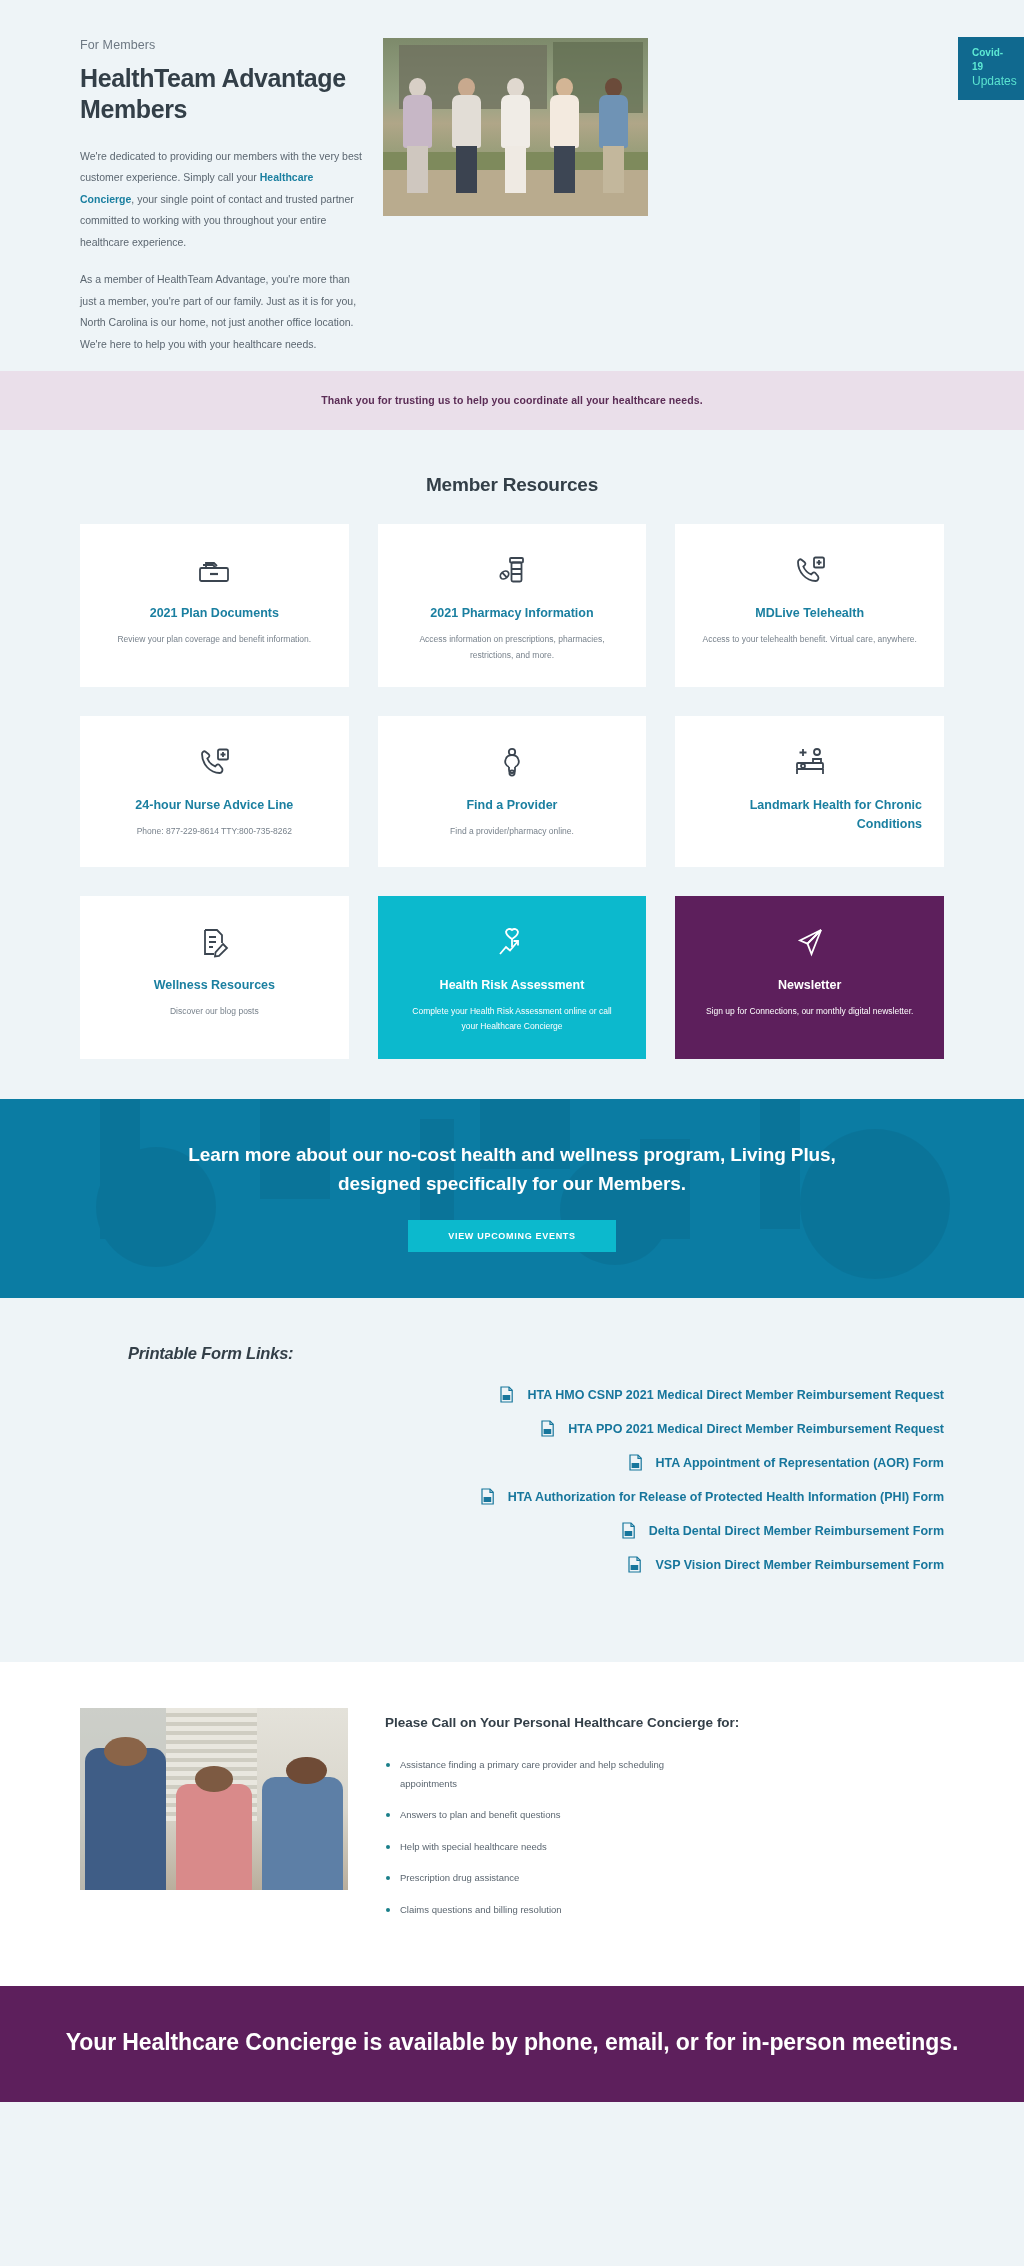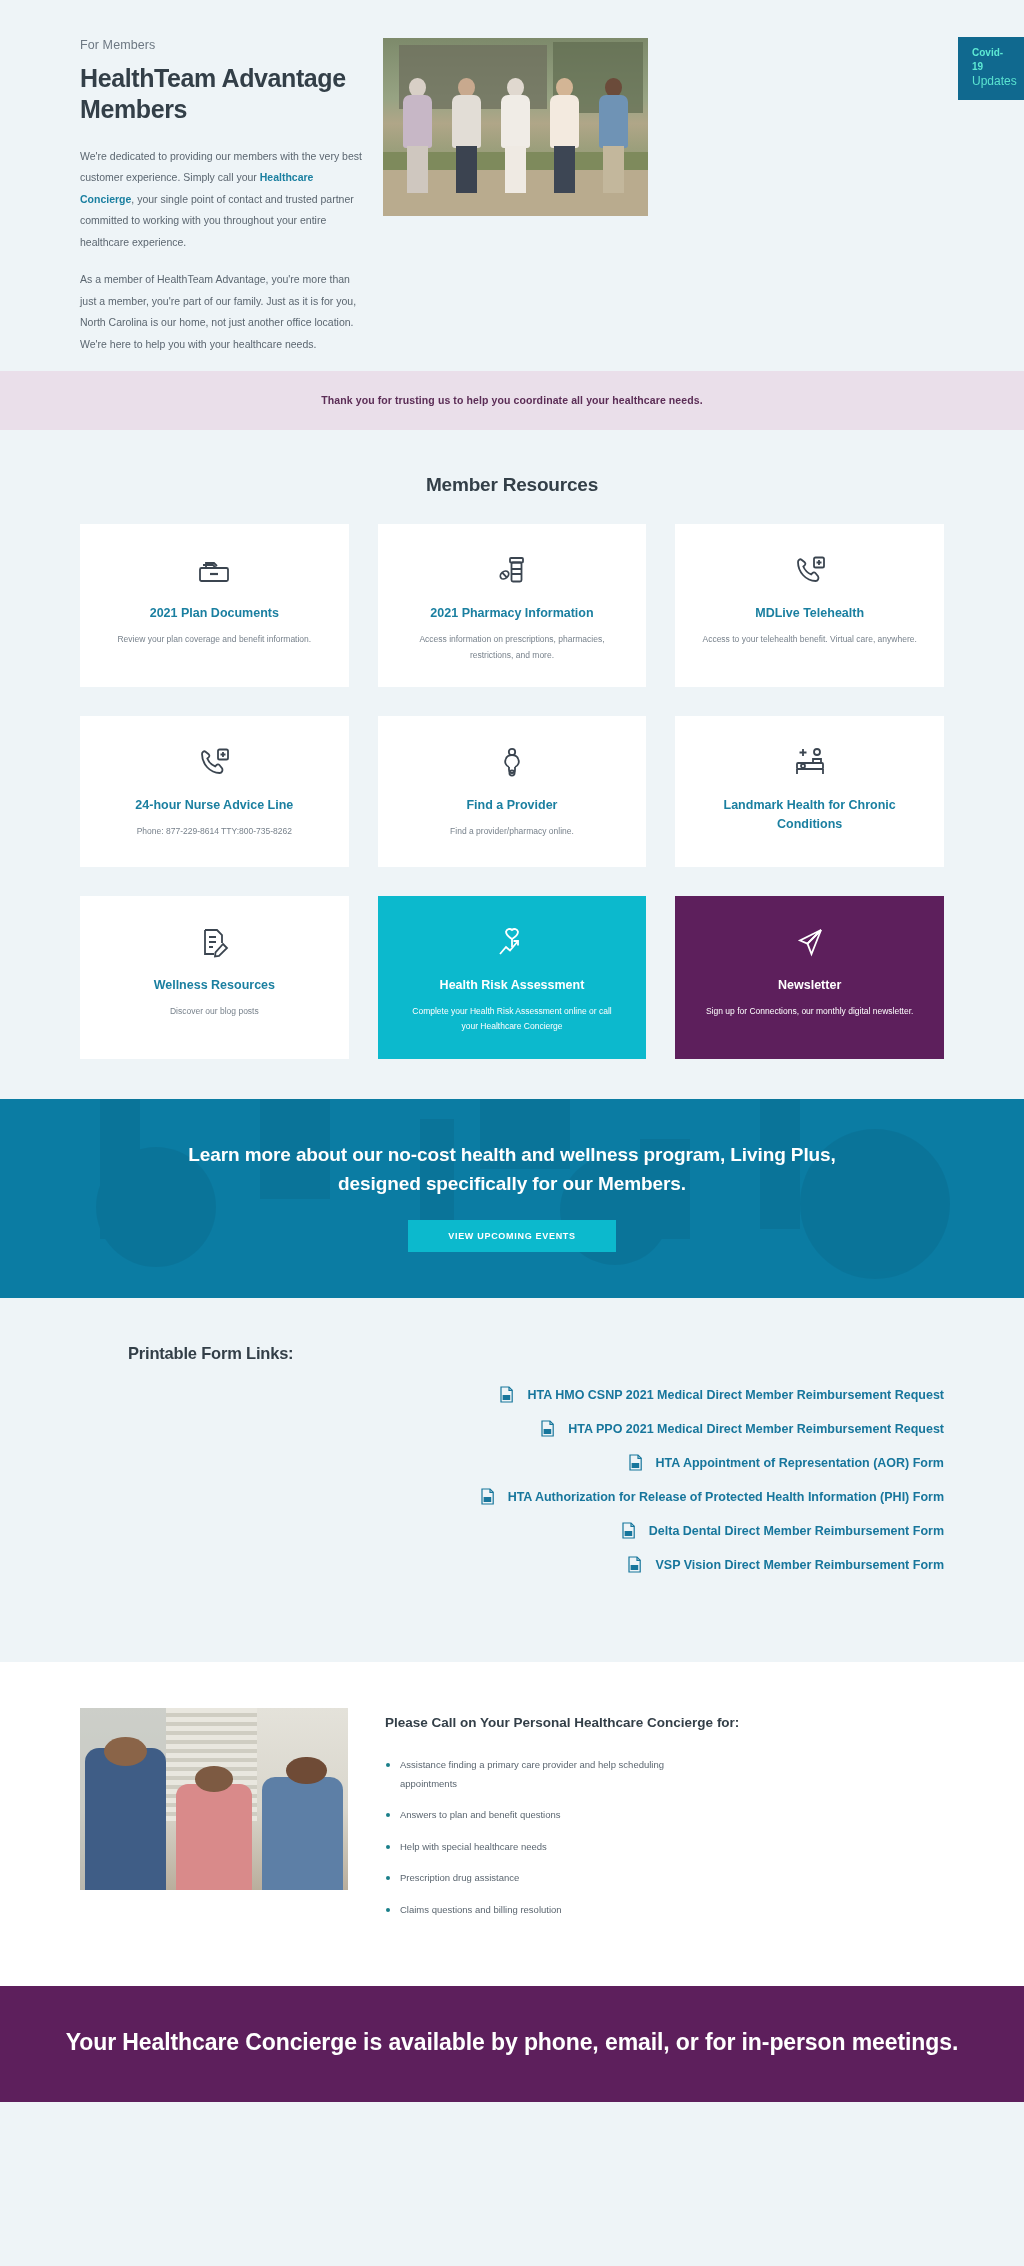--- a/index.html
+++ b/index.html
@@ -62,21 +62,21 @@
   
   .resources { background:#eef4f7; padding: 44px 0 40px; }
   .section-title { text-align:center; font-size: 19px; font-weight:700; color:#333f48; margin-bottom: 28px; letter-spacing:-0.2px; }
   .grid { width: 1024px; padding: 0 80px; display:grid; grid-template-columns: repeat(3, 1fr); gap: 29px 29px; }
   .card {
     background:#fff; padding: 26px 22px 24px; text-align:center;
     min-height: 122px; display:flex; flex-direction:column; align-items:center;
   }
   .card .icon { height: 40px; display:flex; align-items:center; justify-content:center; margin-bottom: 14px; }
   .card .icon svg { display:block; }
-  .card .c-title { font-size: 12.5px; font-weight:700; color:#1a7fa0; line-height:1.5; margin-bottom: 9px; }
+  .card .c-title { font-size: 12.5px; font-weight:700; color:#1a7fa0; line-height:1.5; margin-bottom: 9px; text-align: right; }
   .card .c-desc { font-size: 8.5px; line-height:1.85; color:#78828c; max-width: 215px; }
   .card.teal { background:#0cb9cd; }
   .card.teal .c-title, .card.teal .c-desc { color:#fff; }
   .card.purple { background:#5d1f5c; }
   .card.purple .c-title, .card.purple .c-desc { color:#fff; }
   .card.tall { min-height: 131px; }
 
   
   .cta { background:#0b7ca3; position:relative; overflow:hidden; padding: 42px 0 46px; }
   .cta .deco { position:absolute; inset:0; opacity:.10; }
@@ -85,21 +85,21 @@
   .cta h2 { color:#fff; font-size: 19px; font-weight:700; line-height:1.5; letter-spacing:-0.1px; margin-bottom: 22px; }
   .cta-btn {
     display:inline-block; background:#0cb9cd; color:#fff; border:none;
     font-size: 9px; font-weight:700; letter-spacing:.7px;
     padding: 11px 40px; cursor:pointer; font-family:inherit;
   }
 
   
   .forms { background:#eef4f7; padding: 46px 0 72px; }
   .forms-inner { width:1024px; padding: 0 80px 0 128px; }
-  .forms h3 { font-size: 16.5px; font-weight:700; color:#333f48; margin-bottom: 23px; letter-spacing:-0.2px; }
+  .forms h3 { font-size: 16.5px; font-weight:700; color:#333f48; margin-bottom: 23px; letter-spacing:-0.2px;font-style:italic; }
   .form-row { display:flex; align-items:center; gap: 13px; margin-bottom: 17px; justify-content: flex-end; }
   .pdf-ico { flex:none; width: 15px; height: 17px; }
   .form-row a { font-size: 12.5px; font-weight:700; color:#17769c; text-decoration:none; }
 
   
   .concierge { background:#fff; padding: 46px 0 54px; }
   .conc-inner { width:1024px; padding: 0 80px; display:flex; gap: 37px; align-items:flex-start; }
   .conc-img { width: 268px; height: 182px; flex:none; position:relative; overflow:hidden; background:#cfd6d9; }
   .conc-img .room { position:absolute; inset:0; background:linear-gradient(180deg,#e4e2da 0%, #d9d6cc 55%, #b9ae9c 100%); }
   .conc-img .blinds { position:absolute; left:32%; top:0; width:34%; height:62%; background:repeating-linear-gradient(180deg,#e9e7df 0 5px,#cfcdc2 5px 9px); }

